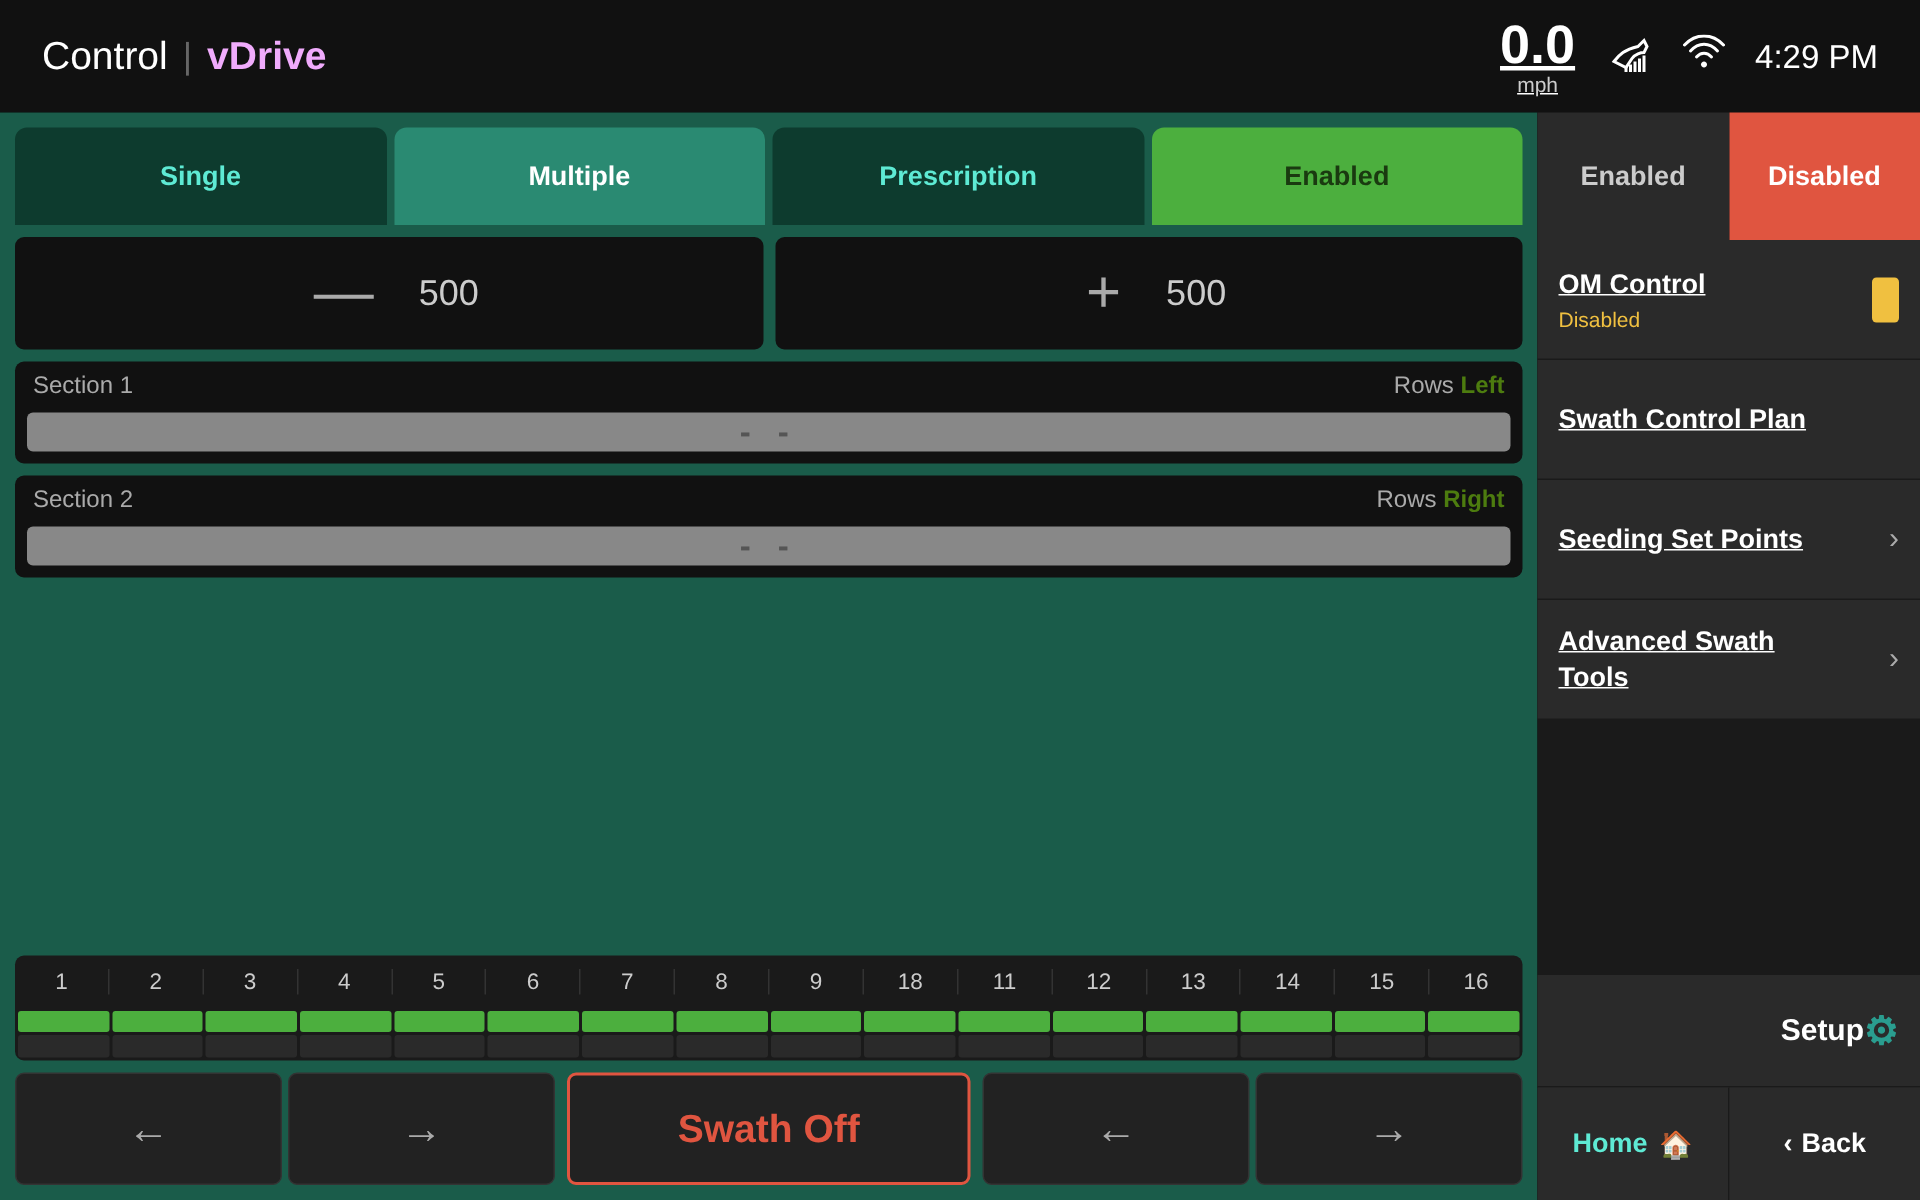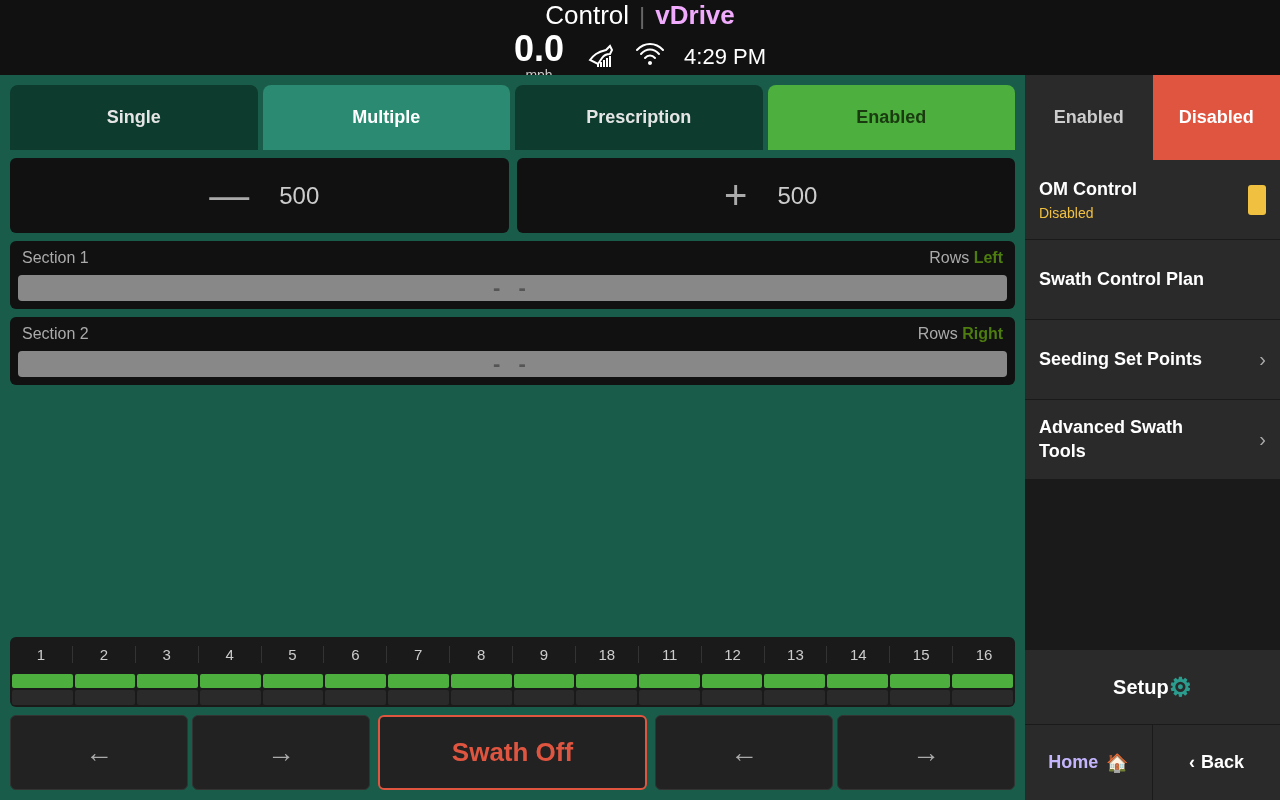--- a/index.html
+++ b/index.html
@@ -14,21 +14,20 @@
 
     
     #topbar {
       width: 1280px;
       height: 75px;
       background: #111;
       display: flex;
       align-items: center;
       padding: 0 28px;
       justify-content: space-between;
-      flex-direction: column;
     }
     #topbar-left {
       display: flex;
       align-items: center;
       gap: 10px;
       font-size: 26px;
     }
     #app-name {
       font-weight: 300;
       color: #fff;
@@ -42,20 +41,21 @@
       font-weight: 700;
       color: #f0abfc;
     }
     #topbar-right {
       display: flex;
       align-items: center;
       gap: 20px;
     }
     #speed-display {
       text-align: center;
+      text-decoration: underline;
     }
     #speed-value {
       font-size: 36px;
       font-weight: 700;
       line-height: 1;
     }
     #speed-unit {
       font-size: 14px;
       color: #ccc;
     }
@@ -101,21 +101,21 @@
       border: none;
       cursor: pointer;
       font-size: 18px;
       font-weight: 600;
       display: flex;
       align-items: center;
       justify-content: center;
     }
     .mode-tab.inactive {
       background: #0d3b2e;
-      color: #e5e5e5;
+      color: #5eead4;
     }
     .mode-tab.active-teal {
       background: #2a8a72;
       color: #fff;
       text-align: right;
     }
     .mode-tab.active-green {
       background: #4caf3e;
       color: #1a3a10;
     }
@@ -336,20 +336,21 @@
       display: flex;
       align-items: center;
       justify-content: space-between;
       min-height: 80px;
     }
     .sidebar-item-label {
       font-size: 18px;
       color: #fff;
       font-weight: 600;
       line-height: 1.3;
+      text-decoration: underline;
     }
     .sidebar-item-sub {
       font-size: 14px;
       color: #f0c040;
       margin-top: 4px;
     }
     .sidebar-chevron {
       color: #aaa;
       font-size: 20px;
     }
@@ -366,42 +367,42 @@
 
     
     #setup-btn {
       background: #2a2a2a;
       border: none;
       border-bottom: 1px solid #1a1a1a;
       padding: 0 14px;
       height: 75px;
       display: flex;
       align-items: center;
-      justify-content: center;
+      justify-content: flex-end;
       cursor: pointer;
       width: 100%;
       color: #fff;
       font-size: 20px;
       font-weight: 600;
     }
     #gear-icon {
       font-size: 26px;
       color: #2a9d8f;
     }
     #home-back-row {
       display: flex;
       height: 75px;
       margin-top: auto;
     }
     #home-btn {
       flex: 1;
       background: #2a2a2a;
       border: none;
       border-right: 1px solid #1a1a1a;
-      color: #c4b5fd;
+      color: #5eead4;
       font-size: 18px;
       font-weight: 600;
       cursor: pointer;
       display: flex;
       align-items: center;
       justify-content: center;
       gap: 8px;
     }
     #back-btn {
       flex: 1;

